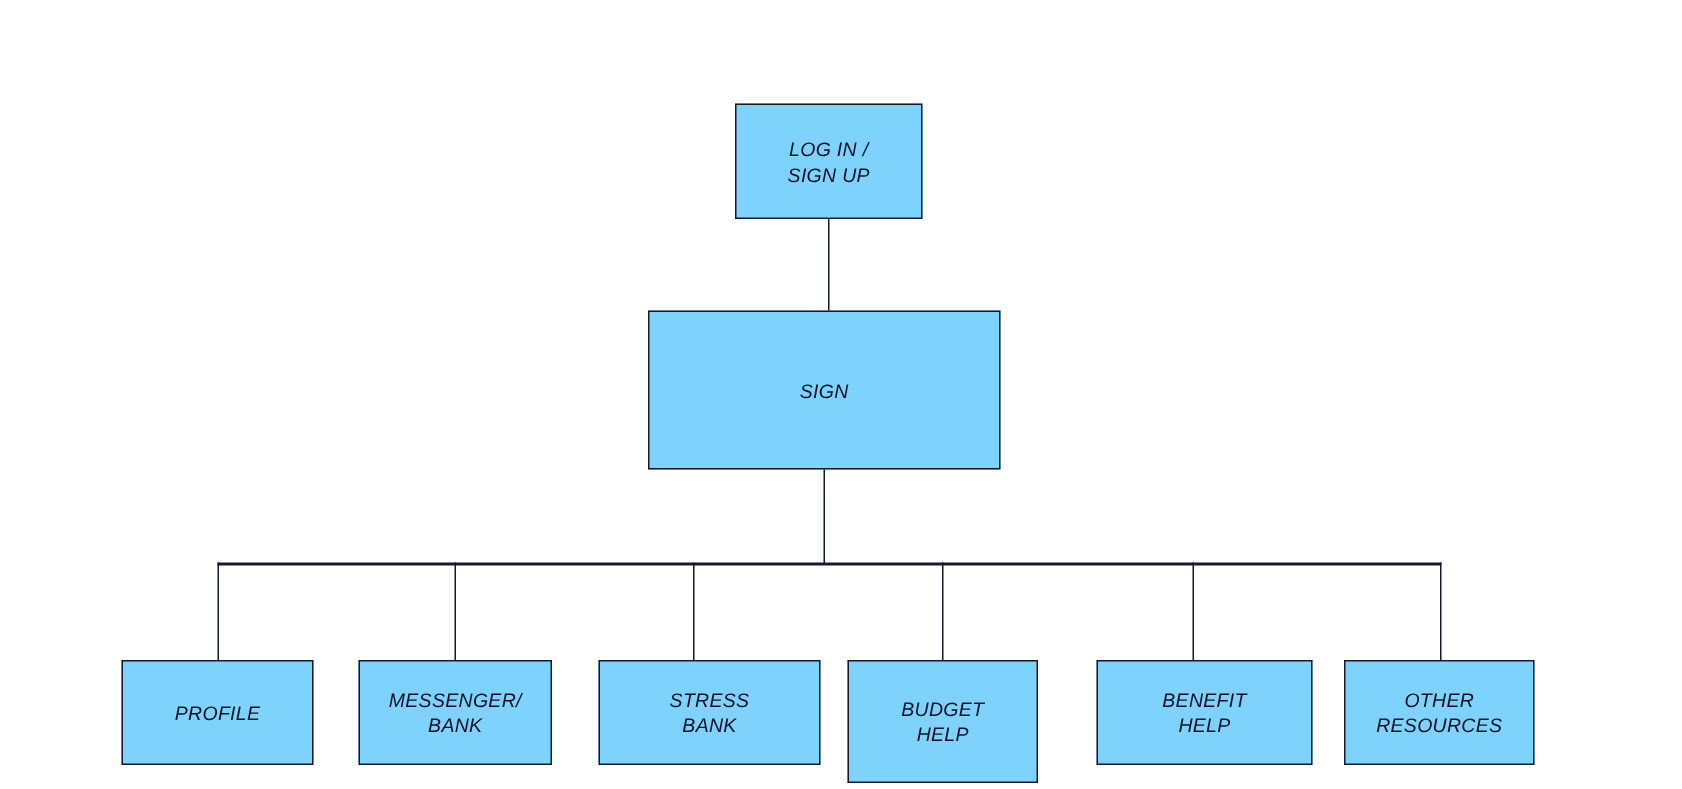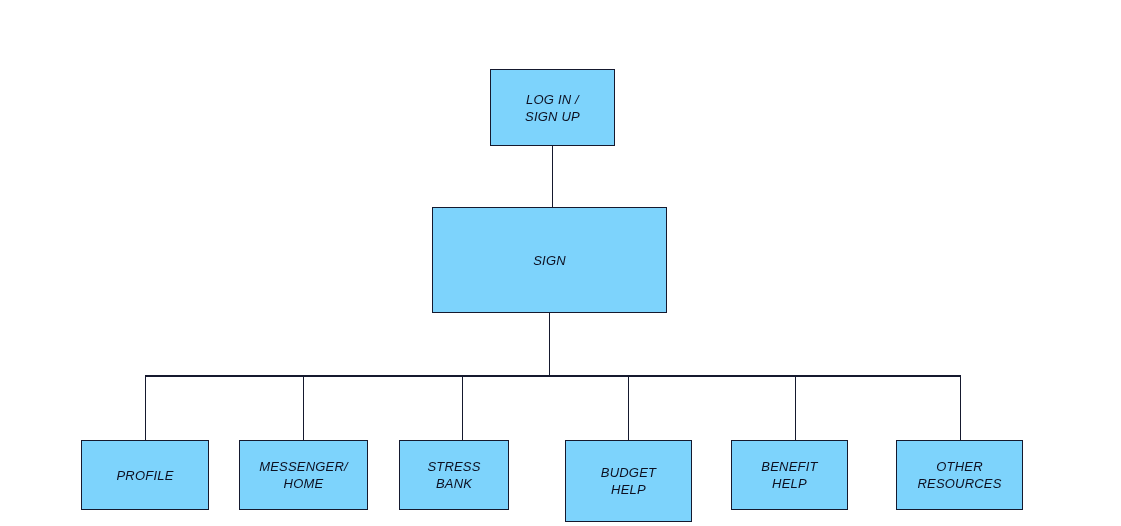--- a/index.html
+++ b/index.html
@@ -59,27 +59,27 @@
   <div class="conn v" style="left:959.5px; top:375px; height:66px;"></div>
 
   <div class="node" style="left:490px; top:69px; width:125px; height:77px;">LOG IN /
 SIGN UP</div>
 
   <div class="node" style="left:432px; top:207px; width:235px; height:106px;">SIGN</div>
 
   <div class="node" style="left:81px; top:440px; width:128px; height:70px;text-align:right;">PROFILE</div>
 
   <div class="node" style="left:239px; top:440px; width:129px; height:70px;">MESSENGER/
-HOME</div>
+BANK</div>
 
-  <div class="node" style="left:399px; top:440px; width:110px; height:70px;">STRESS
+  <div class="node" style="left:399px; top:440px; width:148px; height:70px;">STRESS
 BANK</div>
 
   <div class="node" style="left:565px; top:440px; width:127px; height:82px;">BUDGET
 HELP</div>
 
-  <div class="node" style="left:731px; top:440px; width:117px; height:70px;">BENEFIT
+  <div class="node" style="left:731px; top:440px; width:144px; height:70px;">BENEFIT
 HELP</div>
 
   <div class="node" style="left:896px; top:440px; width:127px; height:70px;">OTHER
 RESOURCES</div>
 
 </div>
 
 </body></html>

